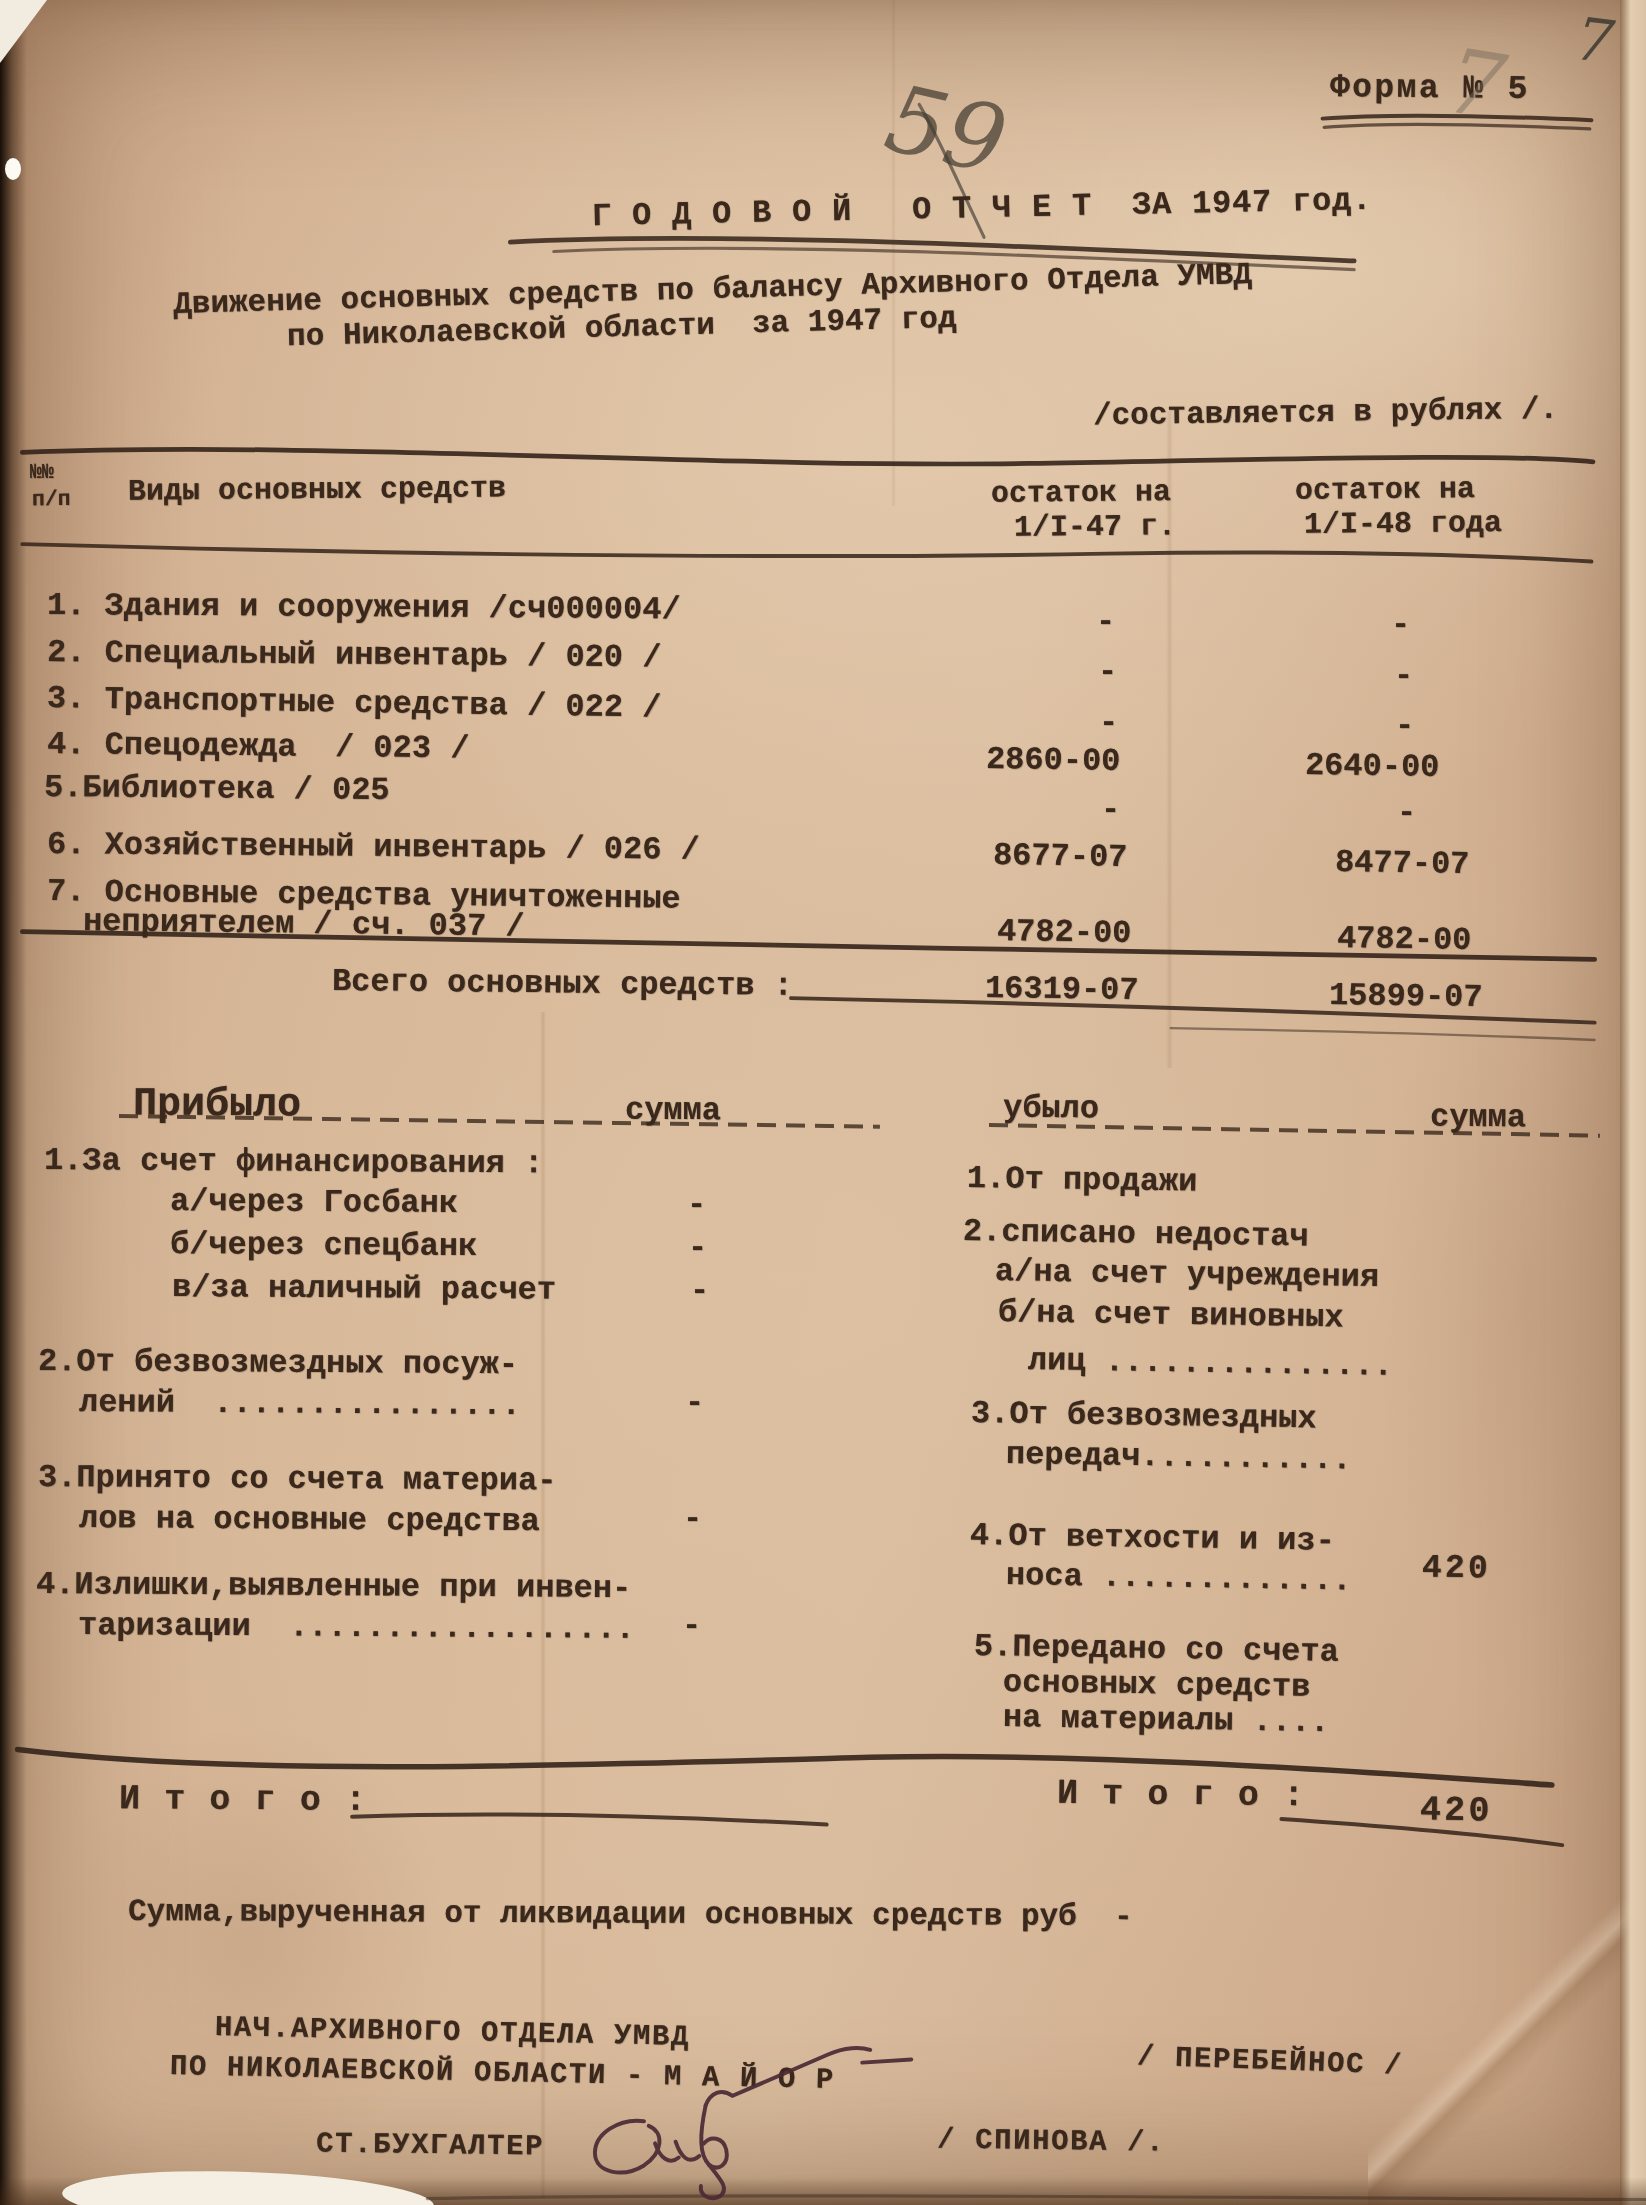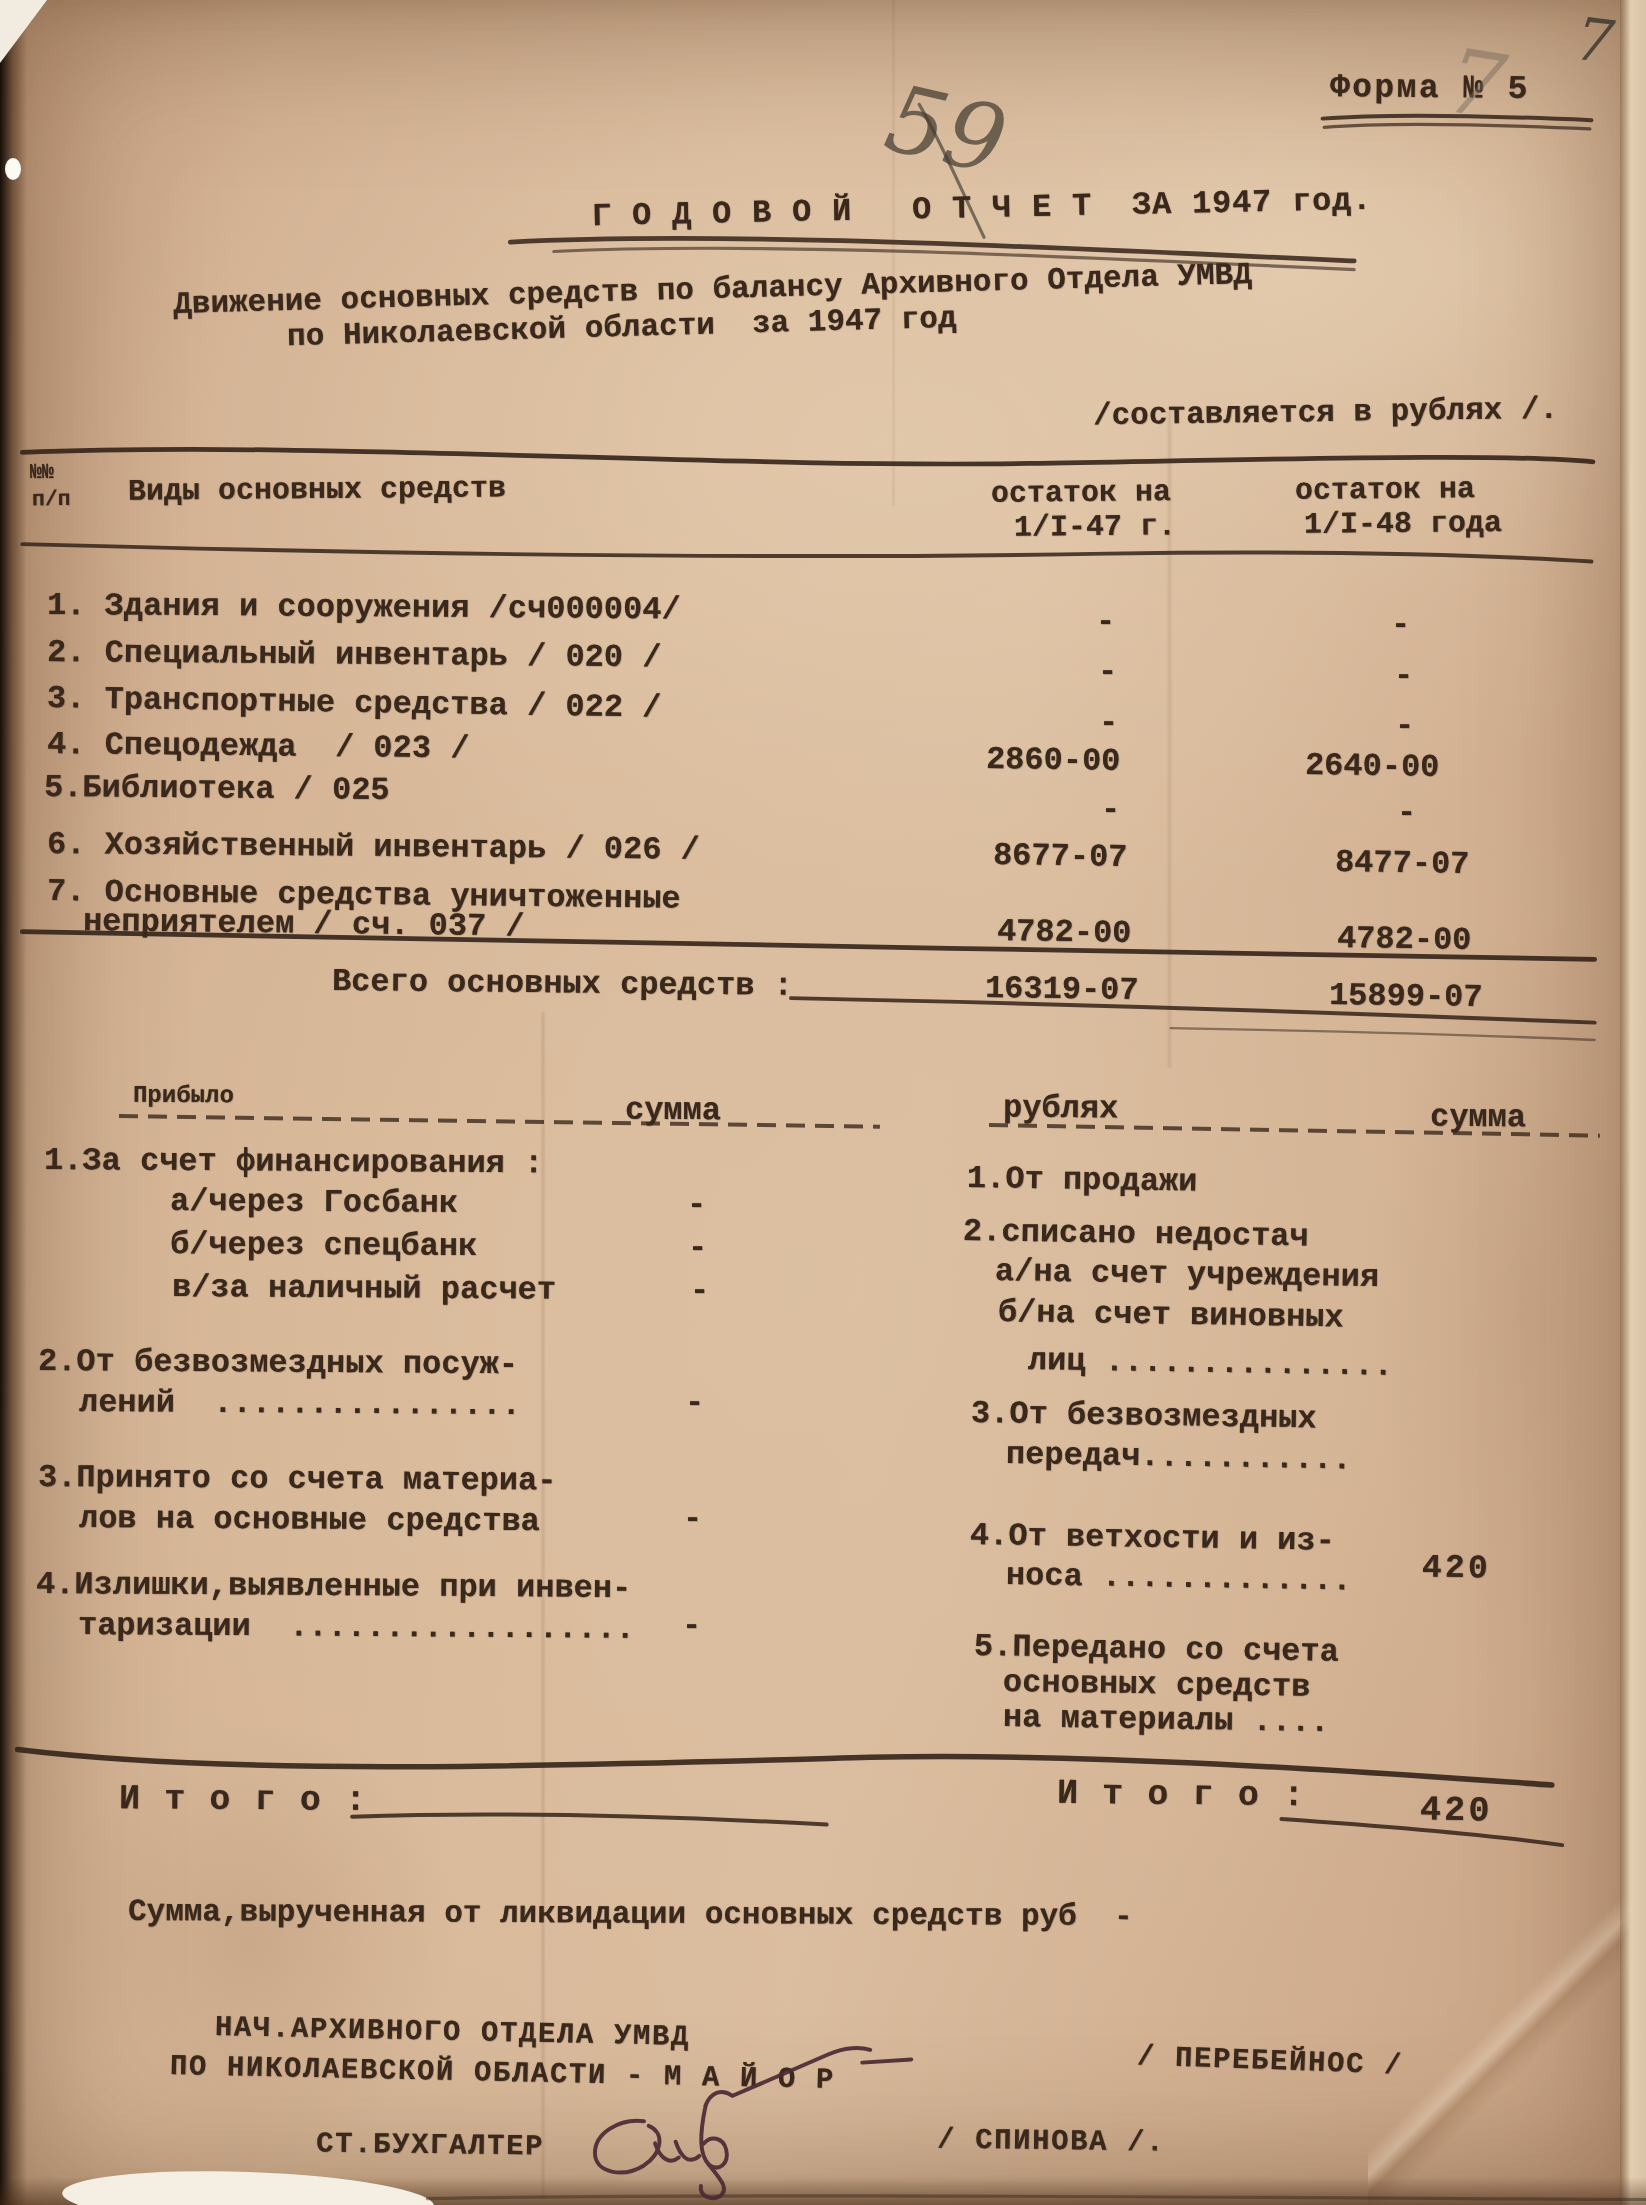--- a/index.html
+++ b/index.html
@@ -105,24 +105,24 @@
 
   <div class="t" style="left:47px;top:873px;font-size:32px;transform:rotate(.7deg);transform-origin:left;">7. Основные средства уничтоженные</div>
   <div class="t" style="left:83px;top:903px;font-size:32px;transform:rotate(.7deg);transform-origin:left;">неприятелем / сч. 037 /</div>
   <div class="t" style="left:997px;top:914px;font-size:32px;transform:rotate(.8deg);">4782-00</div>
   <div class="t" style="left:1337px;top:921px;font-size:32px;transform:rotate(.8deg);">4782-00</div>
 
   <div class="t" style="left:332px;top:963px;font-size:32px;transform:rotate(.6deg);transform-origin:left;">Всего основных средств :</div>
   <div class="t" style="left:985px;top:971px;font-size:32px;transform:rotate(.8deg);">16319-07</div>
   <div class="t" style="left:1329px;top:978px;font-size:32px;transform:rotate(.8deg);">15899-07</div>
 
-  <div class="t" style="left:133px;top:1082px;font-size:24px;transform:rotate(.3deg);">Прибыло</div>
+  <div class="t" style="left:133px;top:1082px;font-size:40px;transform:rotate(.3deg);">Прибыло</div>
   <div class="t" style="left:625px;top:1092px;font-size:32px;transform:rotate(.3deg);">сумма</div>
   <div class="dashline" style="left:119px;top:1114px;width:761px;transform:rotate(.8deg);transform-origin:left;"></div>
-  <div class="t" style="left:1003px;top:1090px;font-size:32px;transform:rotate(.5deg);">рублях</div>
+  <div class="t" style="left:1003px;top:1090px;font-size:32px;transform:rotate(.5deg);">убыло</div>
   <div class="t" style="left:1430px;top:1099px;font-size:32px;transform:rotate(.5deg);">сумма</div>
   <div class="dashline" style="left:989px;top:1123px;width:611px;transform:rotate(1deg);transform-origin:left;"></div>
 
   <div class="t" style="left:44px;top:1142px;font-size:32px;transform:rotate(.4deg);transform-origin:left;">1.За счет финансирования :</div>
   <div class="t" style="left:170px;top:1183px;font-size:32px;transform:rotate(.4deg);transform-origin:left;">а/через Госбанк</div>
   <div class="t" style="left:687px;top:1186px;font-size:32px;">-</div>
   <div class="t" style="left:170px;top:1226px;font-size:32px;transform:rotate(.4deg);transform-origin:left;">б/через спецбанк</div>
   <div class="t" style="left:688px;top:1229px;font-size:32px;">-</div>
   <div class="t" style="left:172px;top:1269px;font-size:32px;transform:rotate(.4deg);transform-origin:left;">в/за наличный расчет</div>
   <div class="t" style="left:690px;top:1272px;font-size:32px;">-</div>

